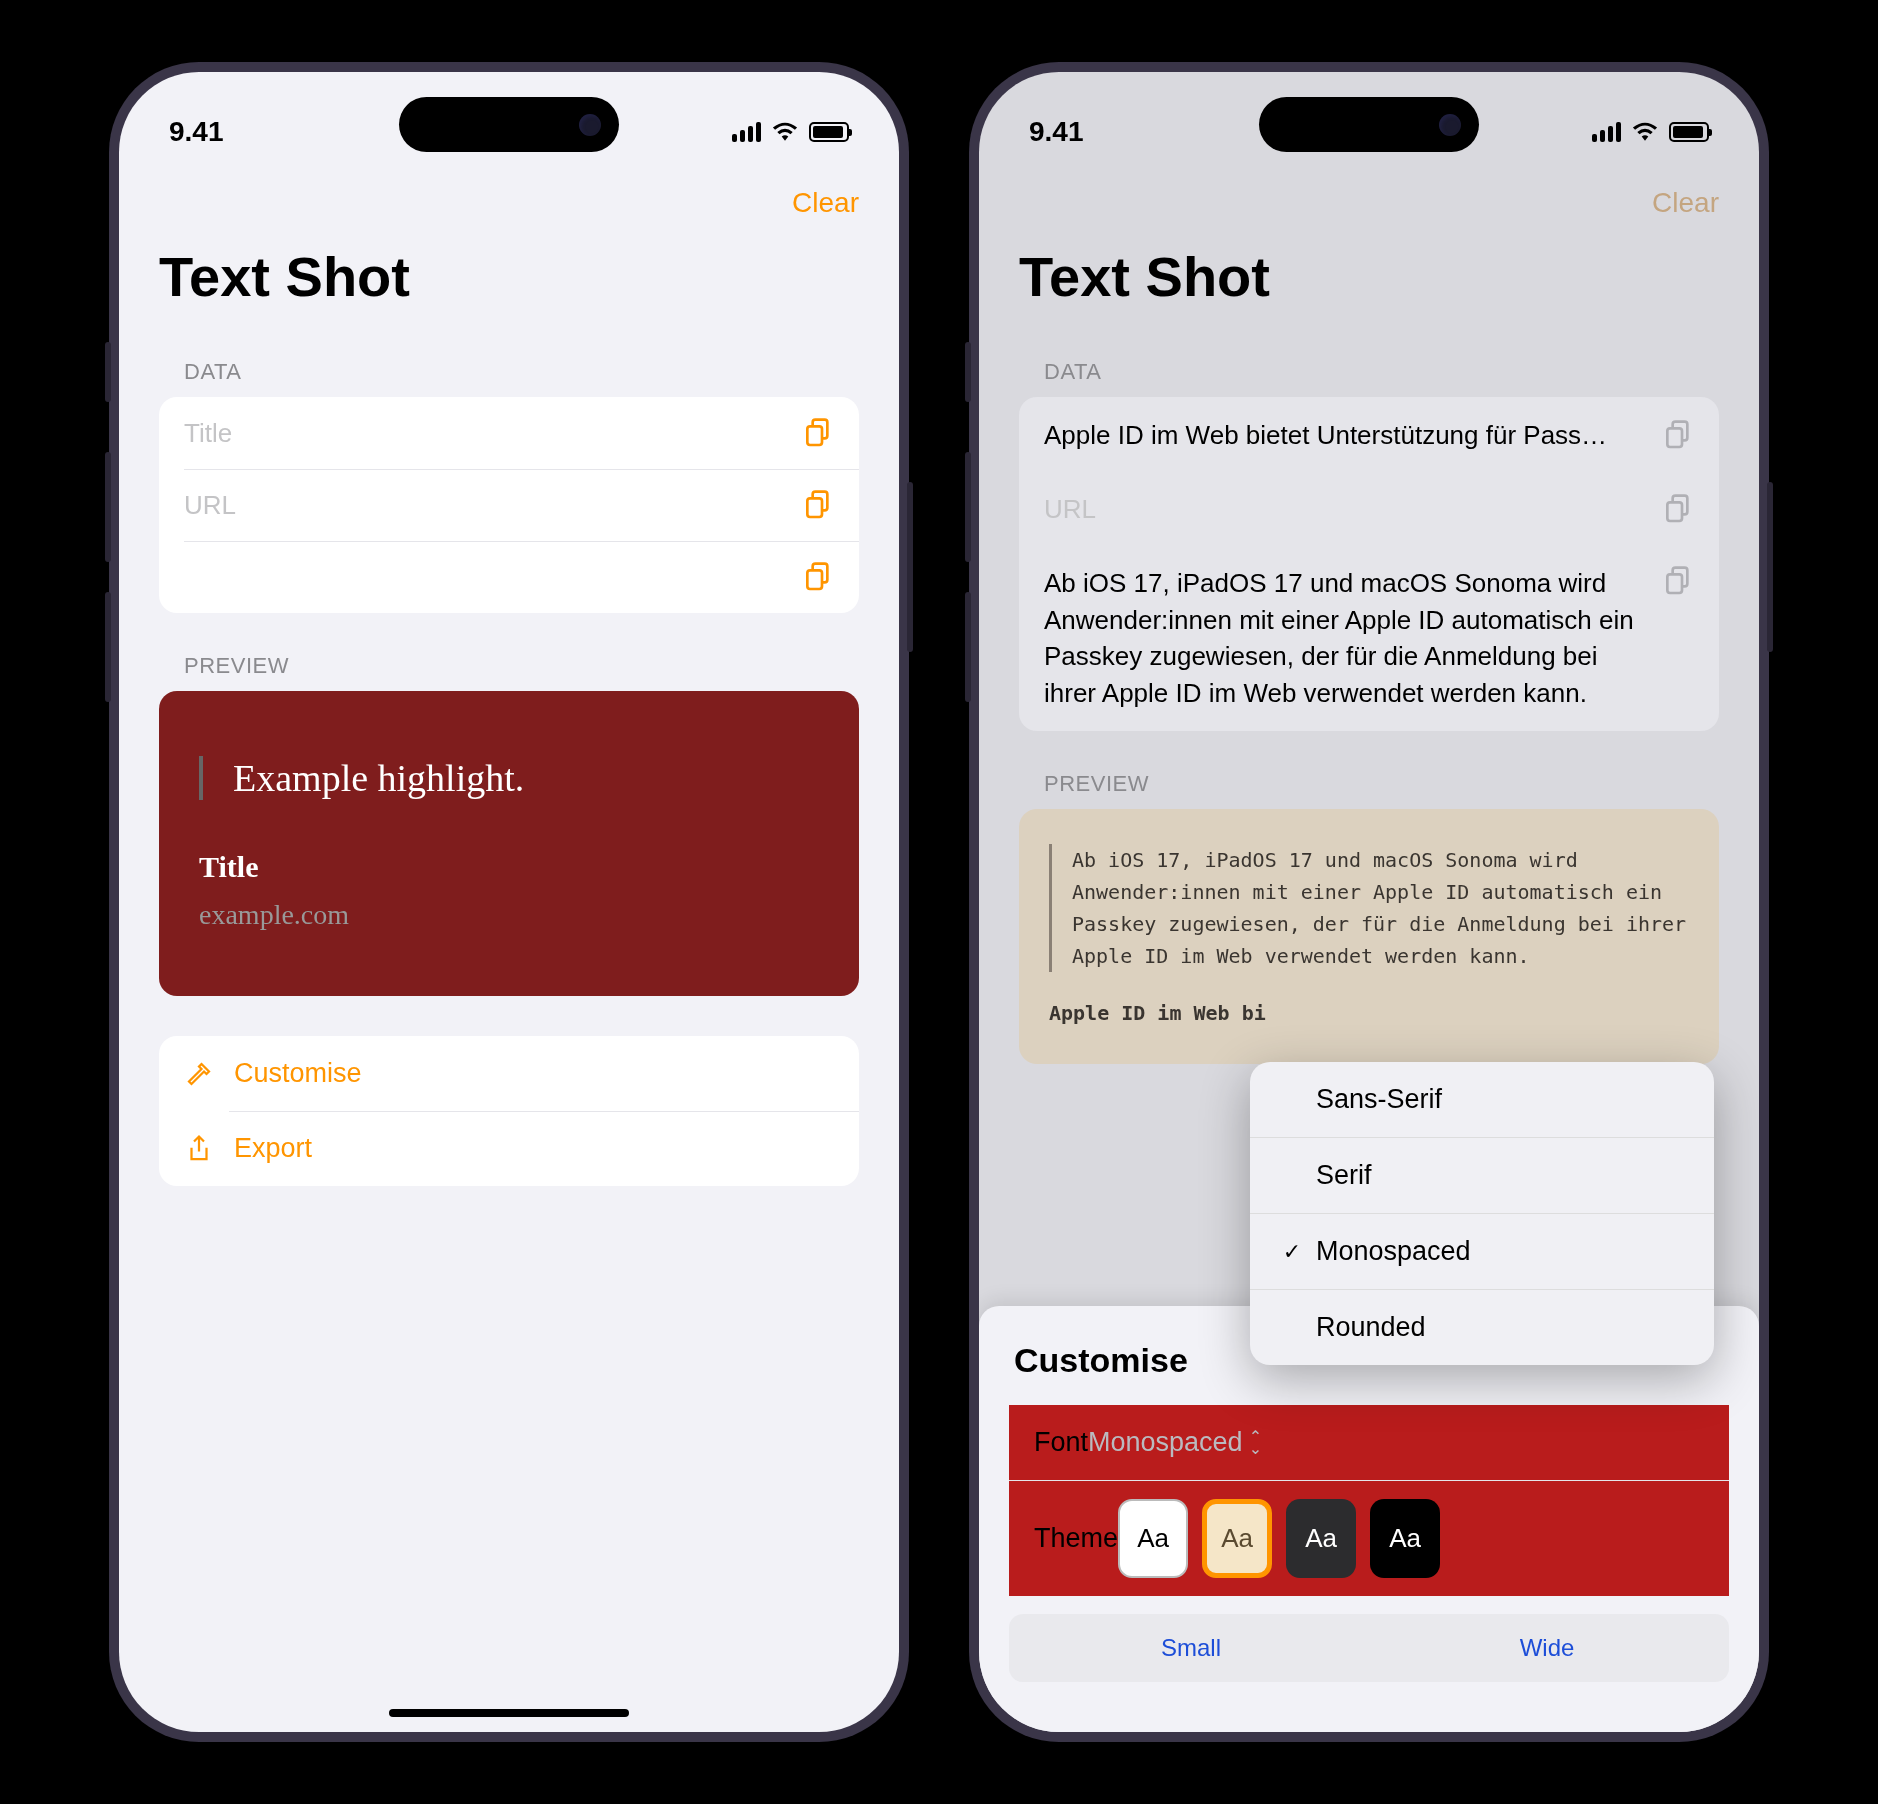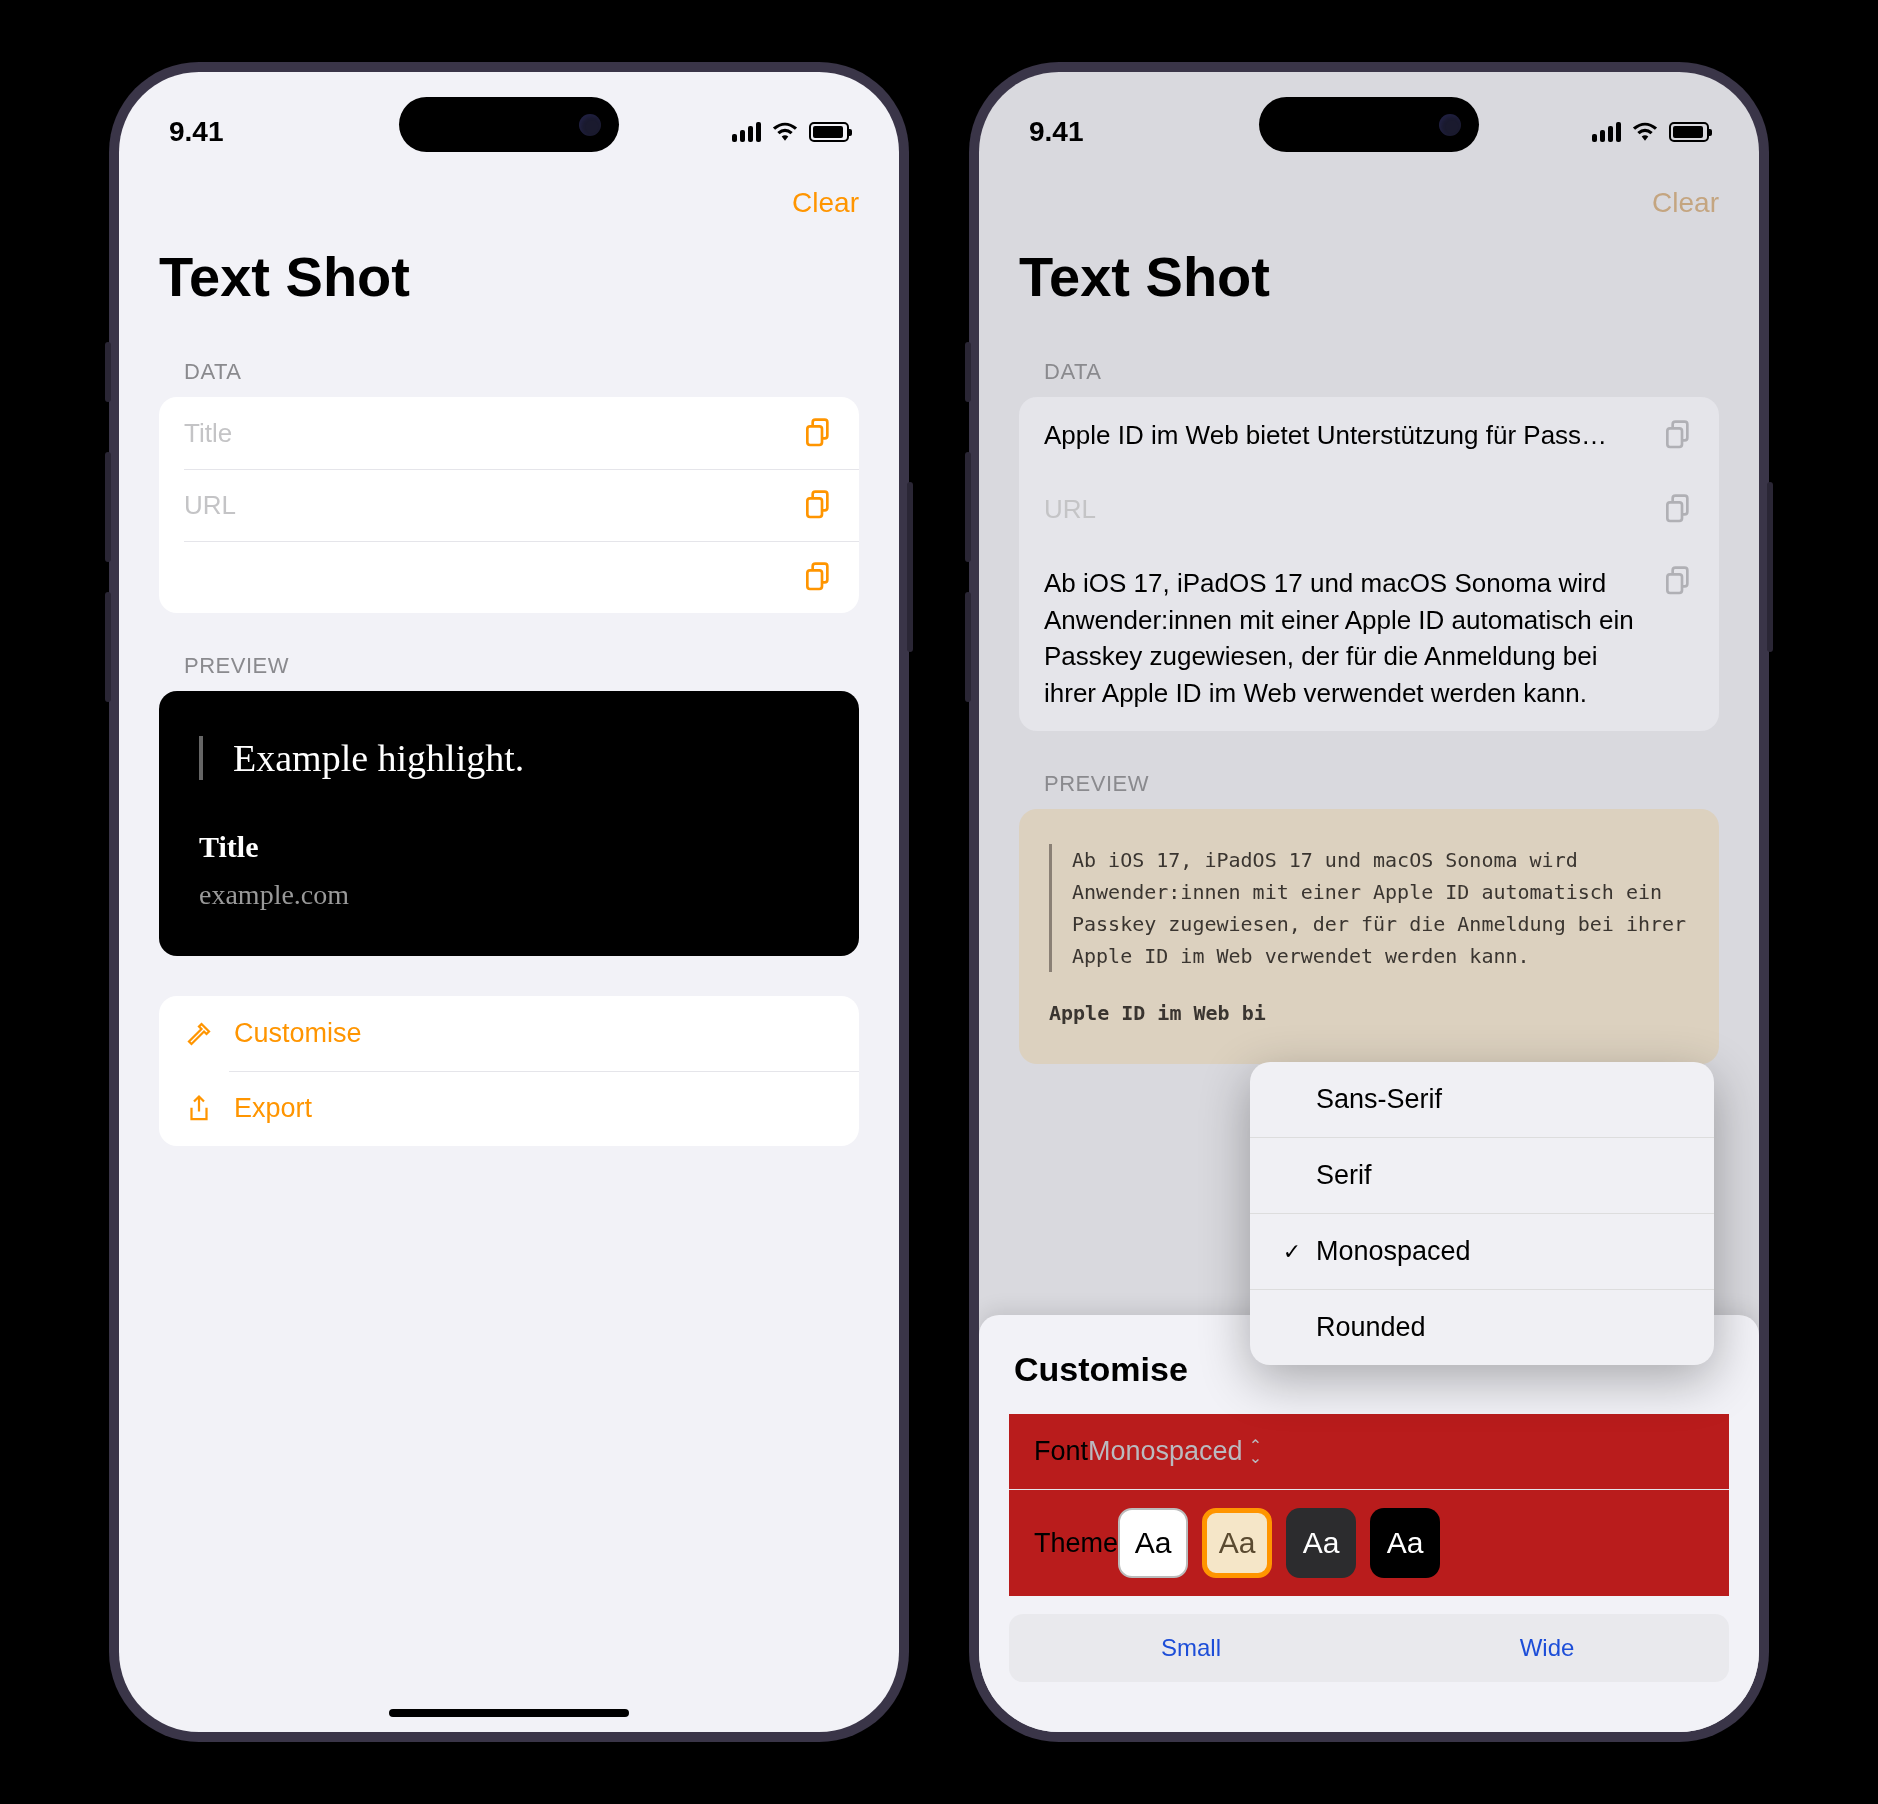--- a/index.html
+++ b/index.html
@@ -150,23 +150,23 @@
     .row-text.multiline {
       white-space: normal;
       overflow: visible;
     }
     .paste-icon {
       width: 32px; height: 32px;
       flex-shrink: 0;
       margin-left: 15px;
     }
     .preview-card {
-      background: #000000;
+      background: #7f1d1d;
       border-radius: 18px;
-      padding: 45px 40px;
+      padding: 65px 40px;
       color: #fff;
       font-family: Georgia, serif;
     }
     .preview-quote {
       border-left: 4px solid #666;
       padding-left: 30px;
       font-size: 38px;
       margin-bottom: 50px;
     }
     .preview-title { font-size: 30px; font-weight: 700; margin-bottom: 15px; }
@@ -245,26 +245,26 @@
       justify-content: flex-start;
       padding: 22px 25px;
       font-size: 27px;
     }
     .sheet-row:first-of-type { border-radius: 16px 16px 0 0; }
     .sheet-row.theme-row { border-radius: 0; border-top: 1px solid #e5e5ea; padding: 18px 25px; }
     .sheet-select { color: #bababf; display: flex; align-items: center; gap: 6px; }
     .sheet-chevrons { font-size: 16px; line-height: 0.7; color: #bababf; }
     .theme-swatches { display: flex; gap: 14px; }
     .swatch {
-      width: 70px; height: 70px;
+      width: 70px; height: 79px;
       border-radius: 14px;
       display: flex;
       align-items: center;
       justify-content: center;
-      font-size: 30px;
+      font-size: 26px;
       cursor: pointer;
     }
     .swatch.light { background: #fff; border: 2px solid #bbb; color: #000; }
     .swatch.cream { background: #f5e6c8; color: #5a4a30; }
     .swatch.cream.selected { border: 5px solid #ff9500; }
     .swatch.dark { background: #2c2c2e; color: #fff; }
     .swatch.black { background: #000; color: #fff; }
     .segment {
       display: flex;
       background: #e9e9ed;

